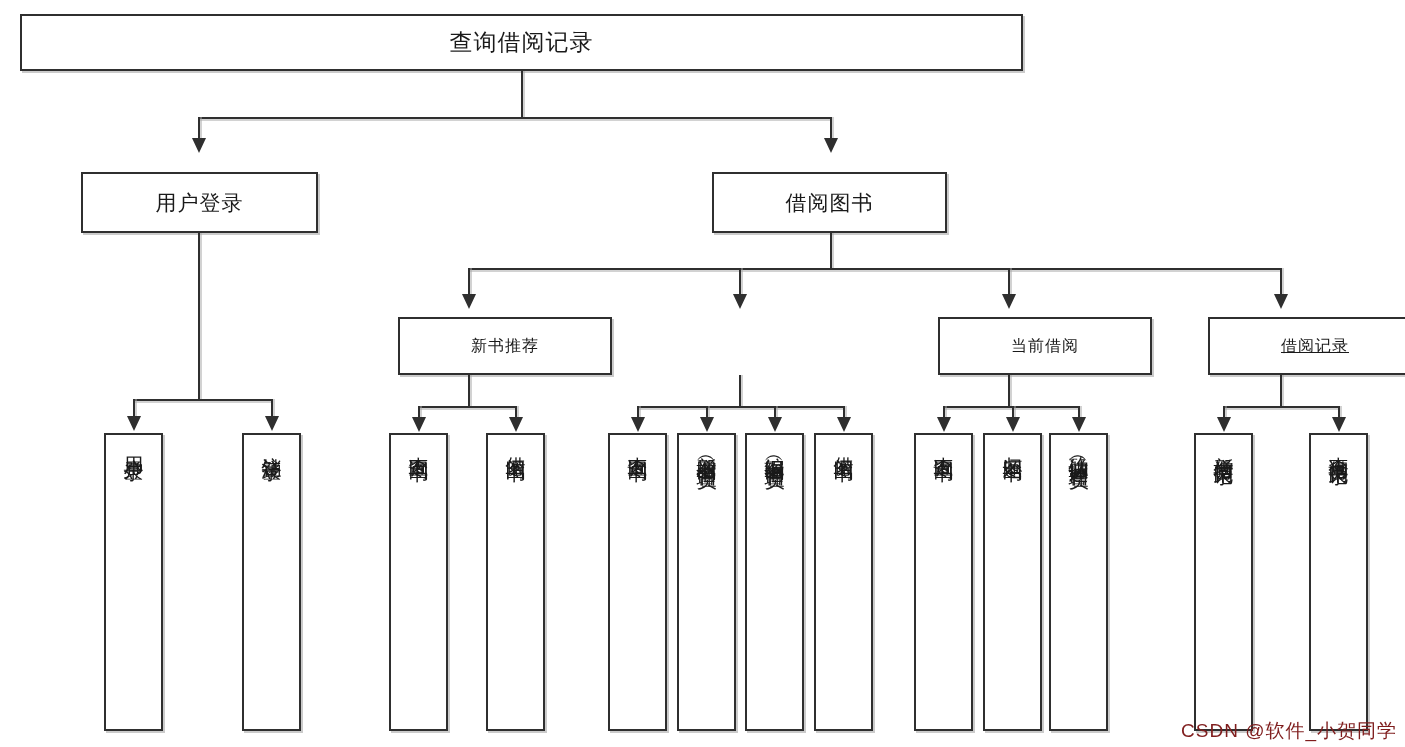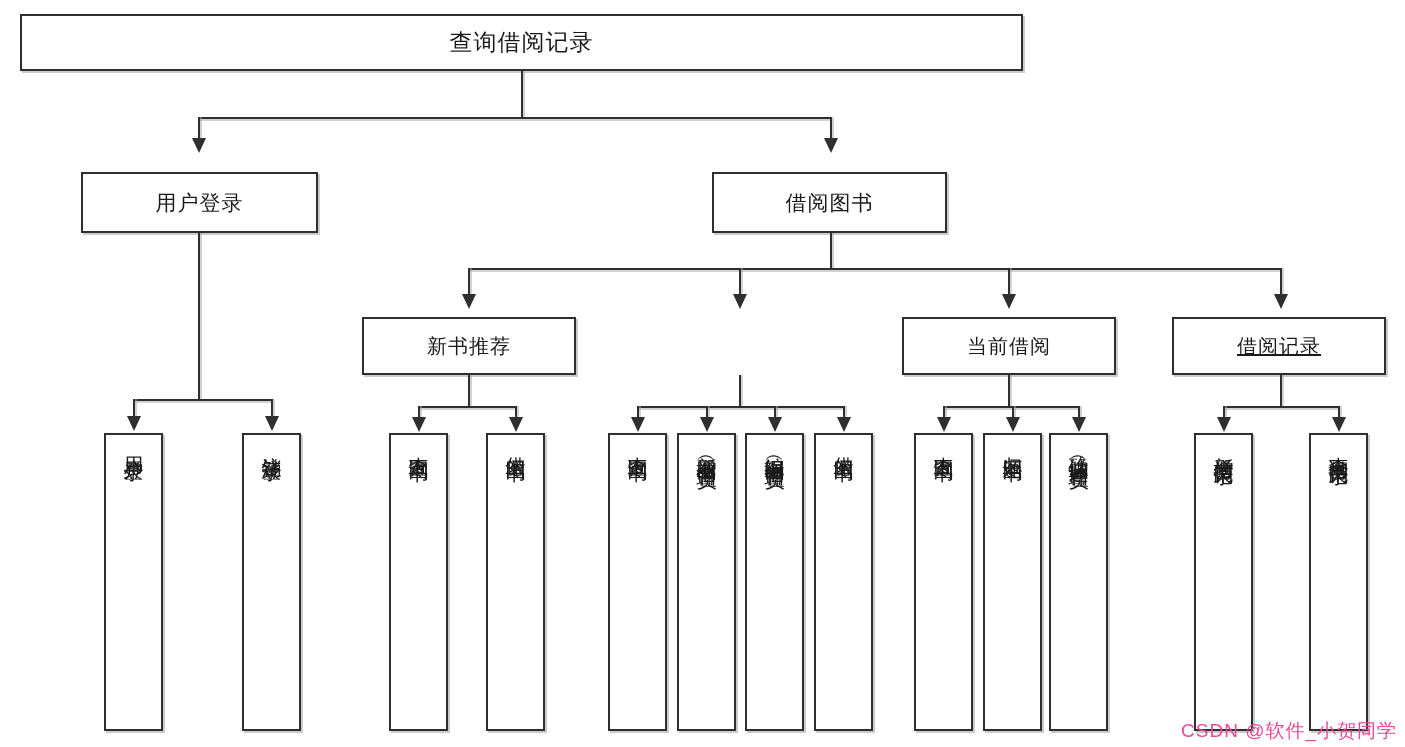--- a/index.html
+++ b/index.html
@@ -22,21 +22,21 @@
     background:#ffffff;
     border:2px solid #2f2f2f;
     box-shadow:2px 2px 0 0 rgba(160,160,160,0.55);
     display:flex;
     align-items:center;
     justify-content:center;
     color:#1a1a1a;
   }
   .node.level0{ font-size:23px; letter-spacing:1px; }
   .node.level1{ font-size:21px; letter-spacing:1px; }
-  .node.level2{ font-size:20px; letter-spacing:1px; }
+  .node.level2{ font-size:16px; letter-spacing:1px;margin-left:36px; }
   .node.leaf{
     font-size:20px;
     align-items:flex-start;
     justify-content:center;
     padding-top:6px;
   }
   .vlabel{
     writing-mode:vertical-rl;
     text-orientation:upright;
     line-height:1.04;
@@ -57,21 +57,21 @@
     border-left:7px solid transparent;
     border-right:7px solid transparent;
     border-top:15px solid #2f2f2f;
   }
   
   #watermark{
     position:absolute;
     right:8px;
     bottom:3px;
     font-size:19px;
-    color:#ec4899;
+    color:#7f1d1d;
     letter-spacing:1px;
     white-space:nowrap;
     user-select:none;
   }
 </style>
 </head>
 <body>
 
 <div id="canvas">
 

